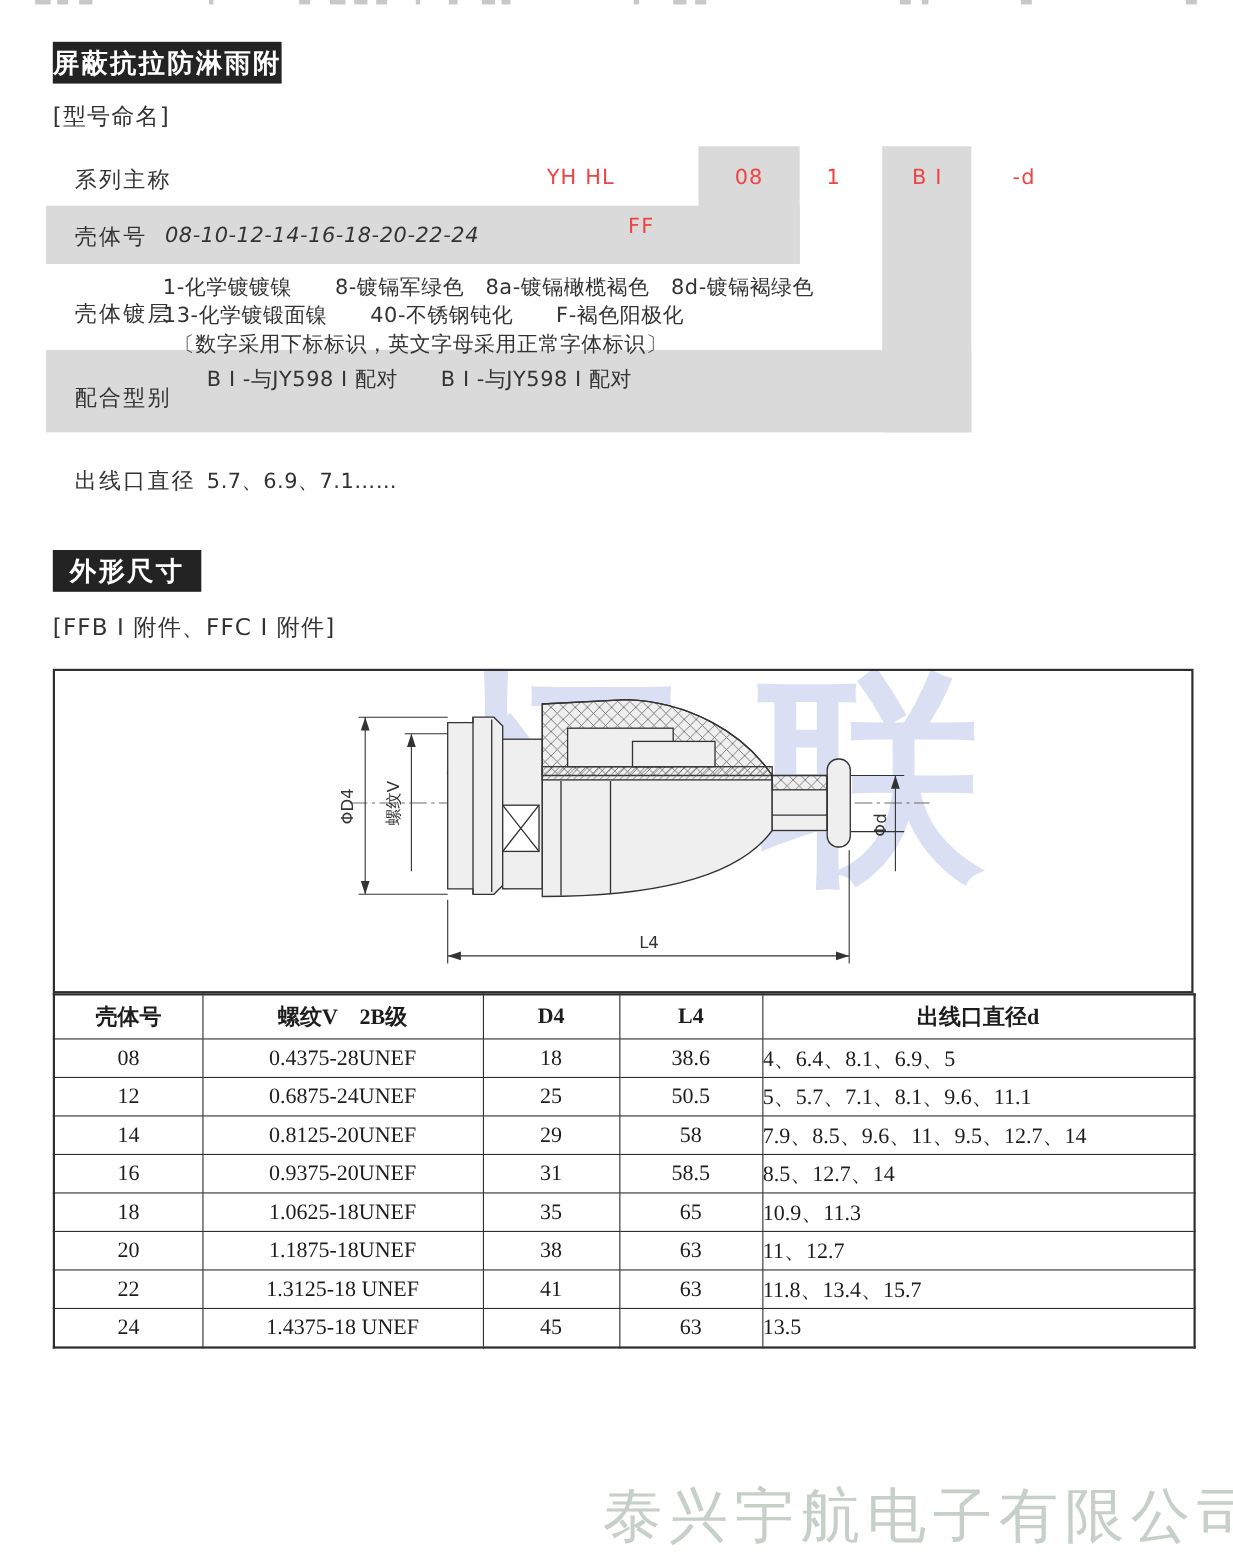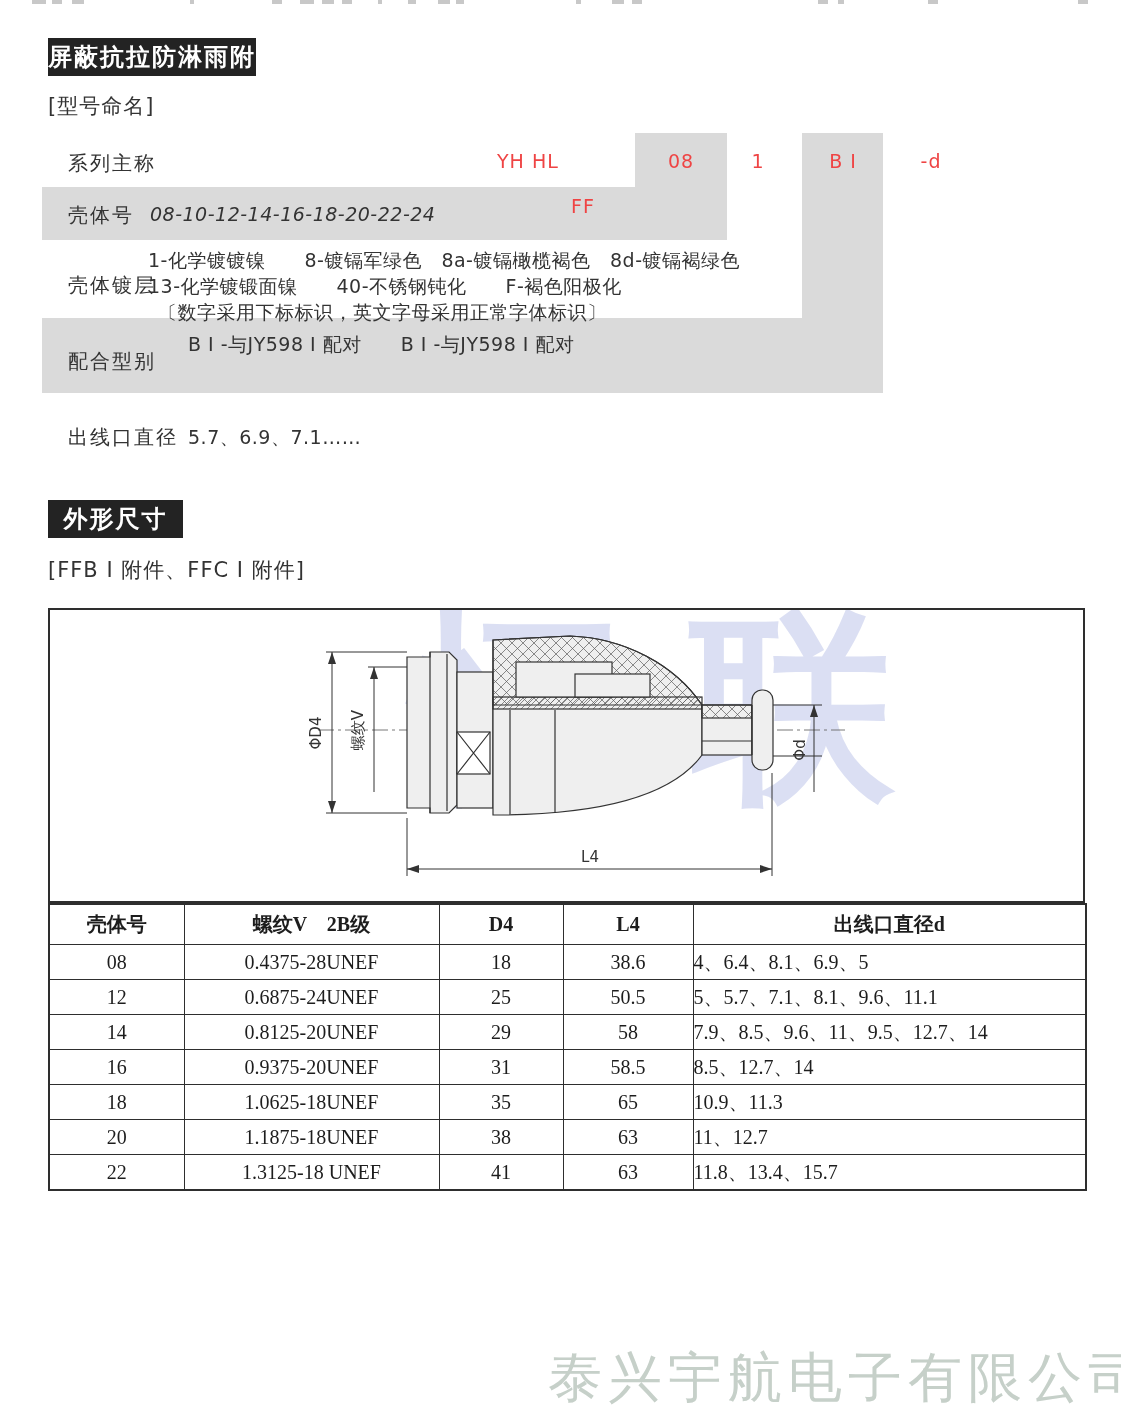--- a/index.html
+++ b/index.html
@@ -227,18 +227,25 @@
       <td>63</td>
       <td class="left">11、12.7</td>
     </tr>
     <tr>
       <td>22</td>
       <td>1.3125-18 UNEF</td>
       <td>41</td>
       <td>63</td>
       <td class="left">11.8、13.4、15.7</td>
     </tr>
+    <tr>
+      <td>24</td>
+      <td>1.4375-18 UNEF</td>
+      <td>45</td>
+      <td>63</td>
+      <td class="left">13.5</td>
+    </tr>
   </tbody>
     </table>
 
   <div class="footer-mark">泰兴宇航电子有限公司</div>
 
 </div>
 
 </body></html>

